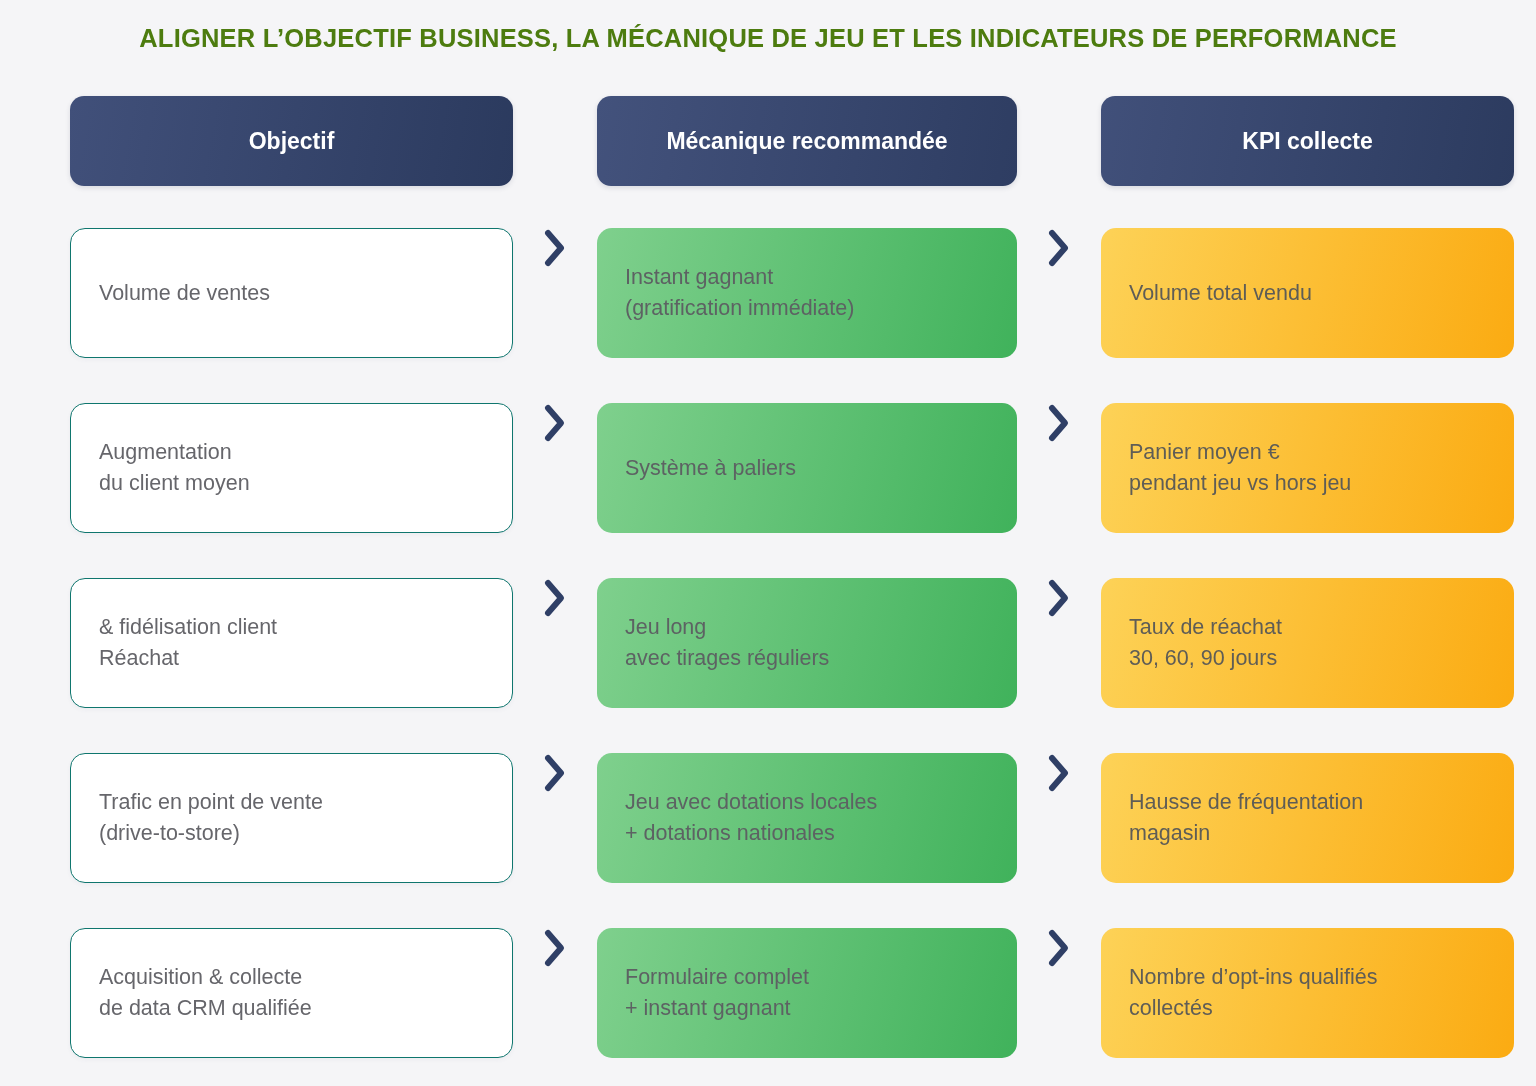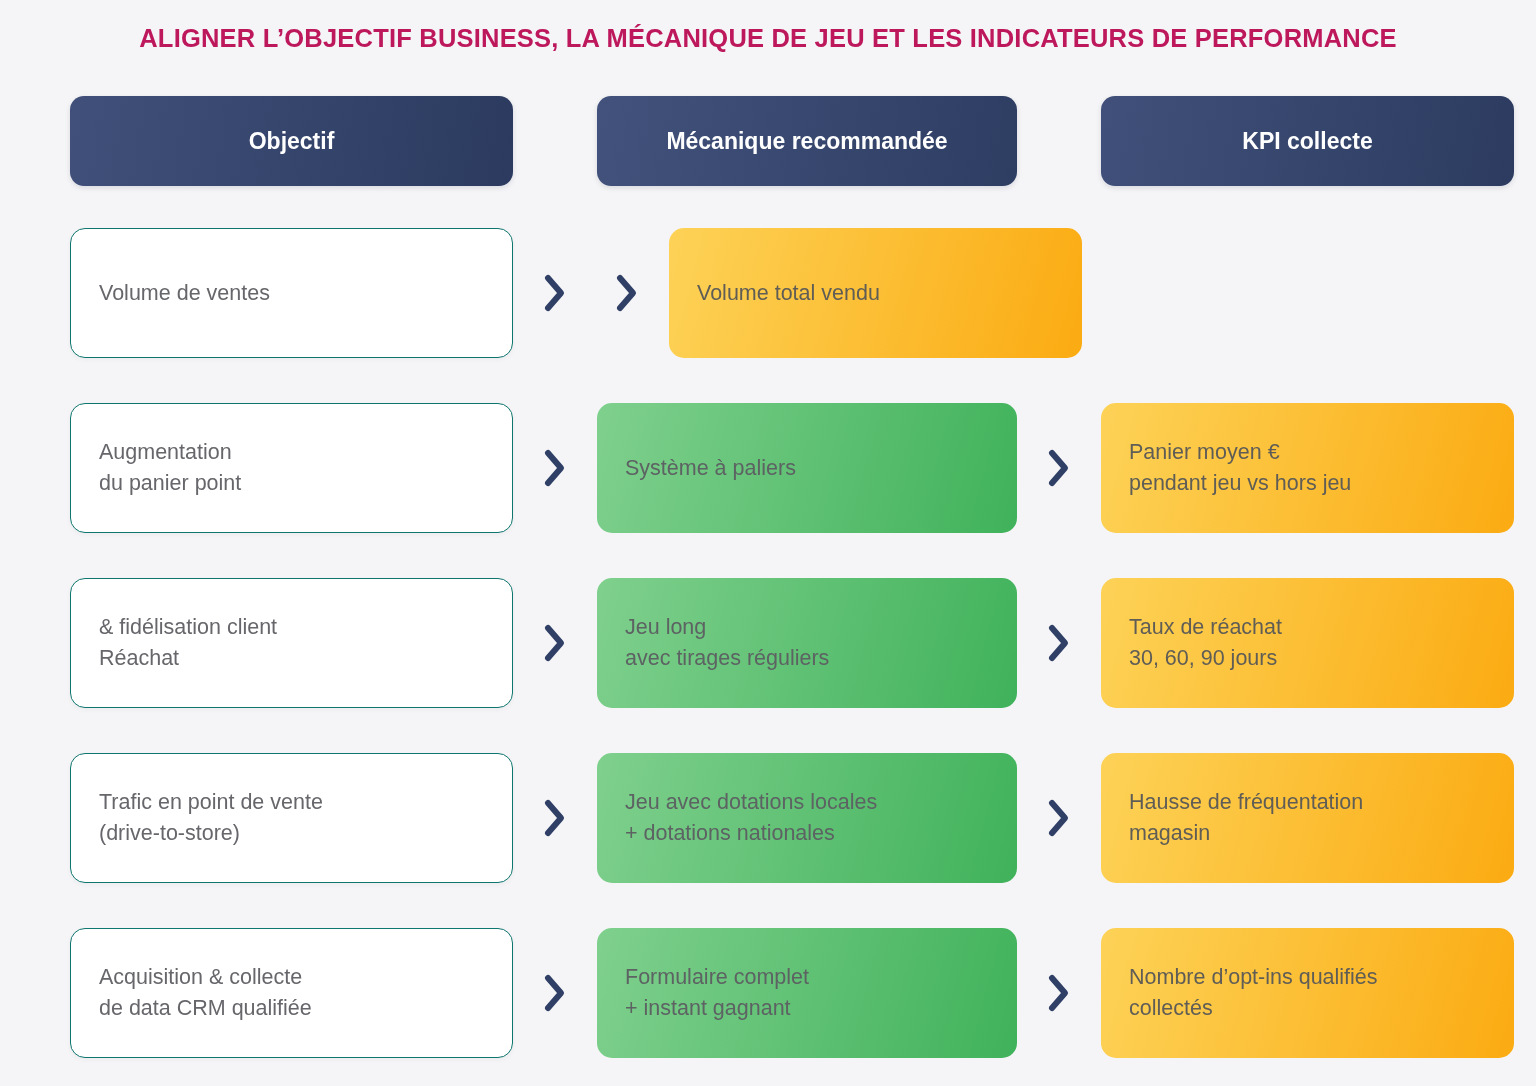--- a/index.html
+++ b/index.html
@@ -25,35 +25,35 @@
   
   .title {
     position: absolute;
     top: 24px;
     left: 0;
     width: 1536px;
     text-align: center;
     font-size: 25.5px;
     font-weight: 700;
     letter-spacing: 0.2px;
-    color: #be185d;
+    color: #4d7c0f;
     white-space: nowrap;
   }
 
   
   .grid {
     position: absolute;
     top: 96px;
     left: 70px;
     width: 1396px;
   }
 
   .row {
     display: flex;
-    align-items: center;
+    align-items: flex-start;
     width: 100%;
     gap: 12px;
   }
 
   .col-obj   { width: 443px; flex: 0 0 443px; }
   .col-arrow { width: 60px;  flex: 0 0 60px; display: flex; align-items: center; justify-content: center; }
   .col-mec   { width: 420px; flex: 0 0 420px; }
   .col-kpi   { width: 413px; flex: 0 0 413px; }
 
   
@@ -157,38 +157,44 @@
               <span class="line">Volume de ventes</span>
             </div>
           </div>
           <div class="col-arrow">
             <span>
               <svg class="chev" viewBox="0 0 26 40" fill="none" xmlns="http://www.w3.org/2000/svg">
                 <path d="M6 5 L19 20 L6 35" stroke="#2f3f66" stroke-width="6" stroke-linecap="round" stroke-linejoin="round"></path>
               </svg>
             </span>
           </div>
+          <div class="col-mec">
+            <div class="cell mec">
+              <span class="line">Instant gagnant</span>
+              <span class="line">(gratification immédiate)</span>
+            </div>
+          </div>
           <div class="col-arrow">
             <span>
               <svg class="chev" viewBox="0 0 26 40" fill="none" xmlns="http://www.w3.org/2000/svg">
                 <path d="M6 5 L19 20 L6 35" stroke="#2f3f66" stroke-width="6" stroke-linecap="round" stroke-linejoin="round"></path>
               </svg>
             </span>
           </div>
           <div class="col-kpi">
             <div class="cell kpi">
               <span class="line">Volume total vendu</span>
             </div>
           </div>
         </div>
         <div class="row content-row">
           <div class="col-obj">
             <div class="cell obj">
               <span class="line">Augmentation</span>
-              <span class="line">du panier point</span>
+              <span class="line">du client moyen</span>
             </div>
           </div>
           <div class="col-arrow">
             <span>
               <svg class="chev" viewBox="0 0 26 40" fill="none" xmlns="http://www.w3.org/2000/svg">
                 <path d="M6 5 L19 20 L6 35" stroke="#2f3f66" stroke-width="6" stroke-linecap="round" stroke-linejoin="round"></path>
               </svg>
             </span>
           </div>
           <div class="col-mec">

